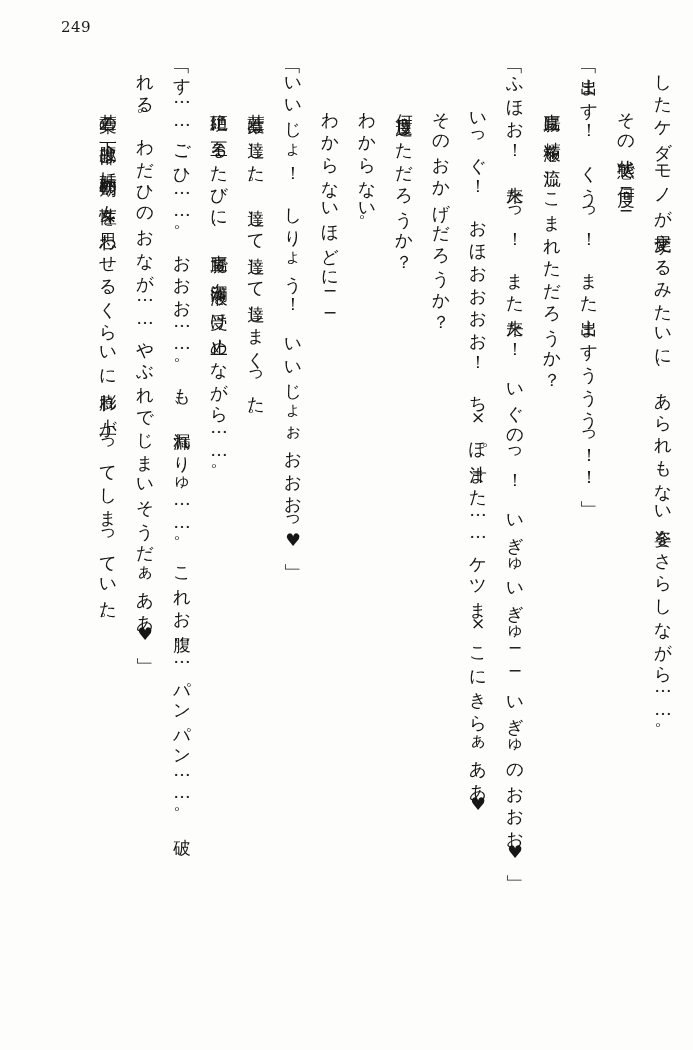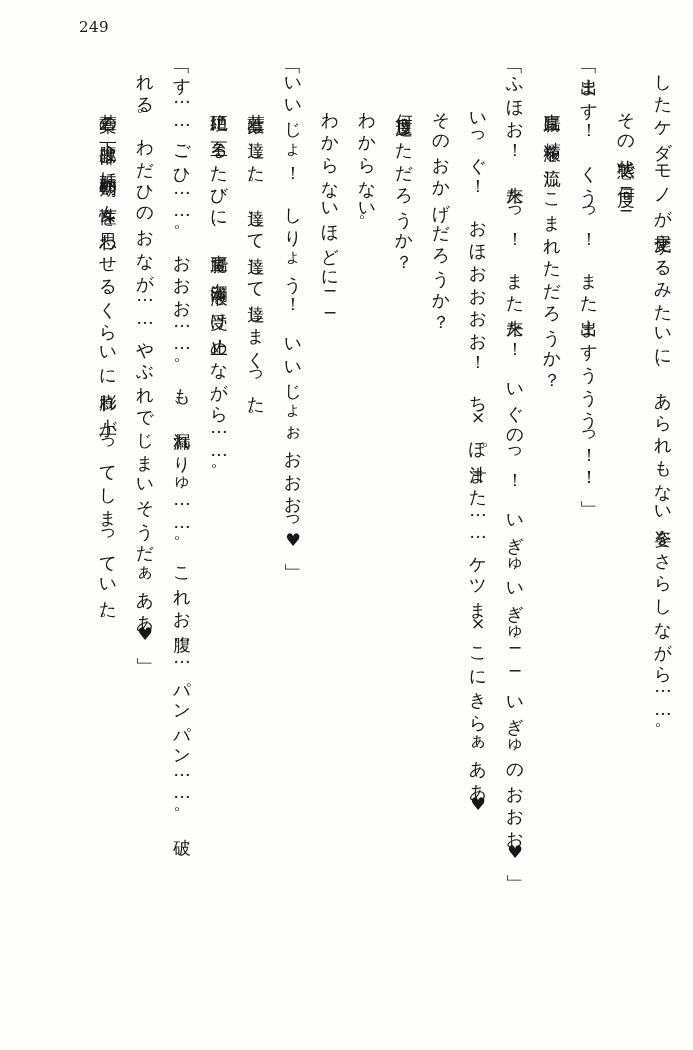--- a/index.html
+++ b/index.html
@@ -17,21 +17,21 @@
   .page {
     position: relative;
     width: 693px;
     height: 1050px;
     background: #fdfdfb;
     box-sizing: border-box;
   }
   .page-number {
     position: absolute;
     top: 18px;
-    left: 79px;
+    left: 61px;
     font-size: 15px;
     letter-spacing: 0.5px;
     font-family: "DejaVu Serif", "Liberation Serif", serif;
     color: #1a1a1a;
   }
   .text-block {
     position: absolute;
     top: 62px;
     left: 28px;
     right: 22px;

